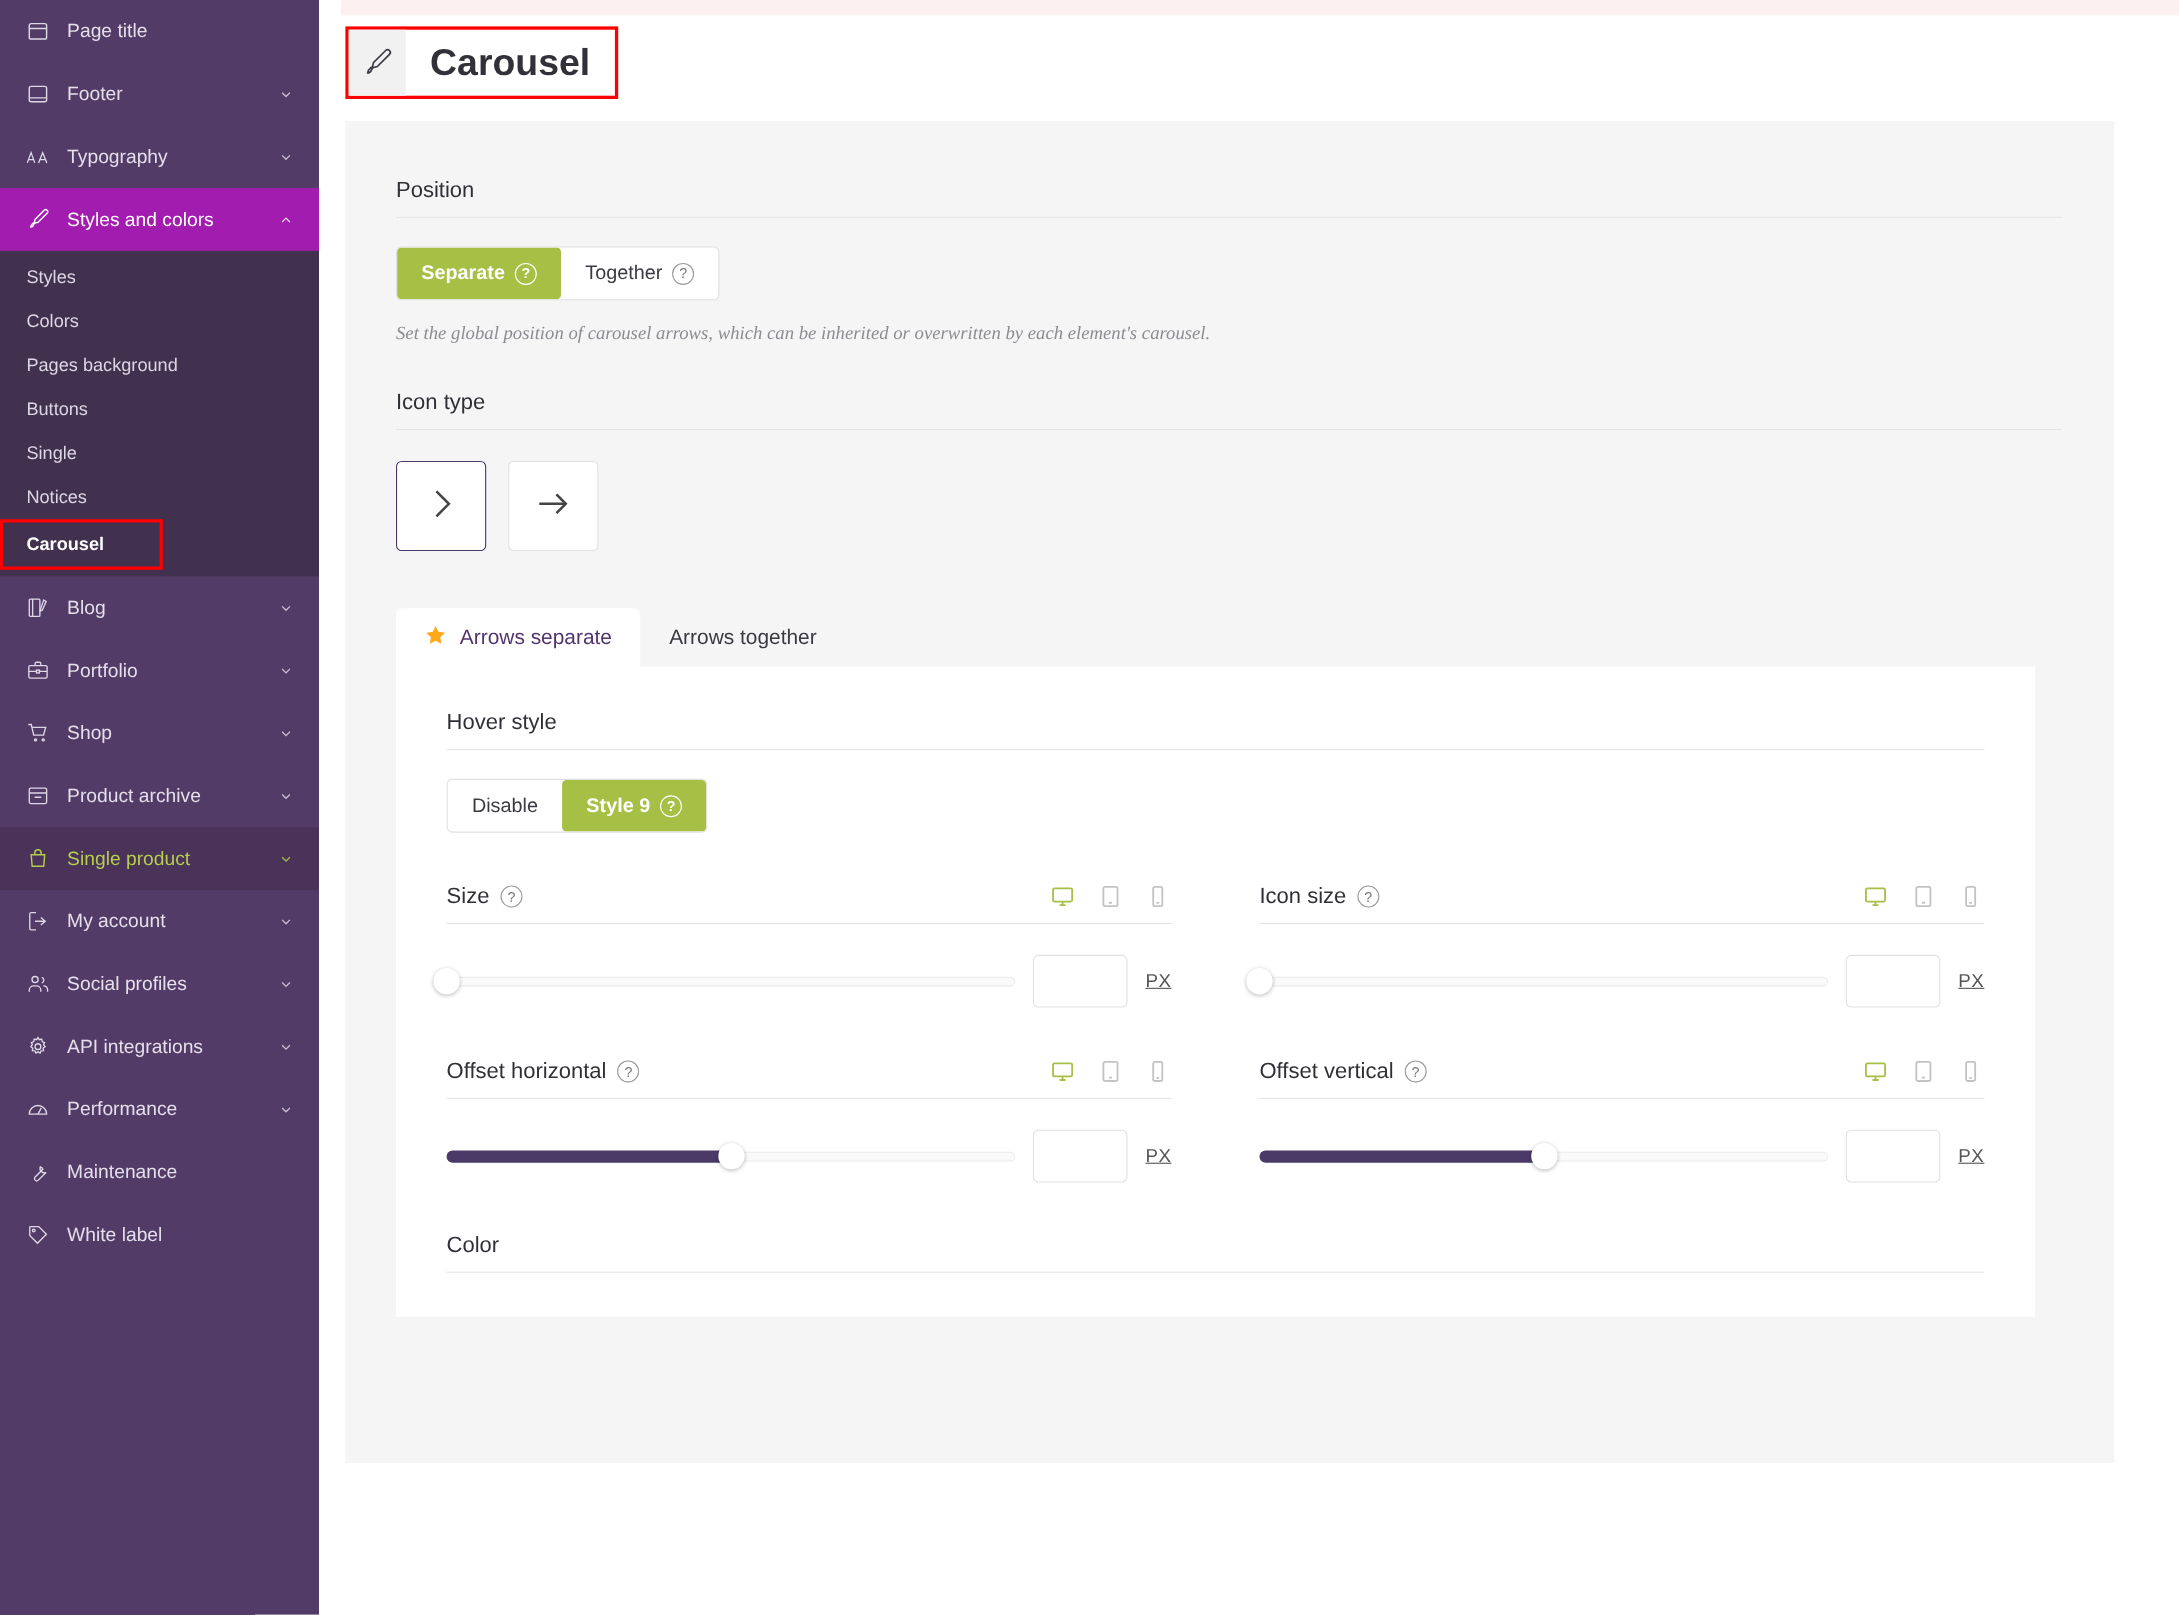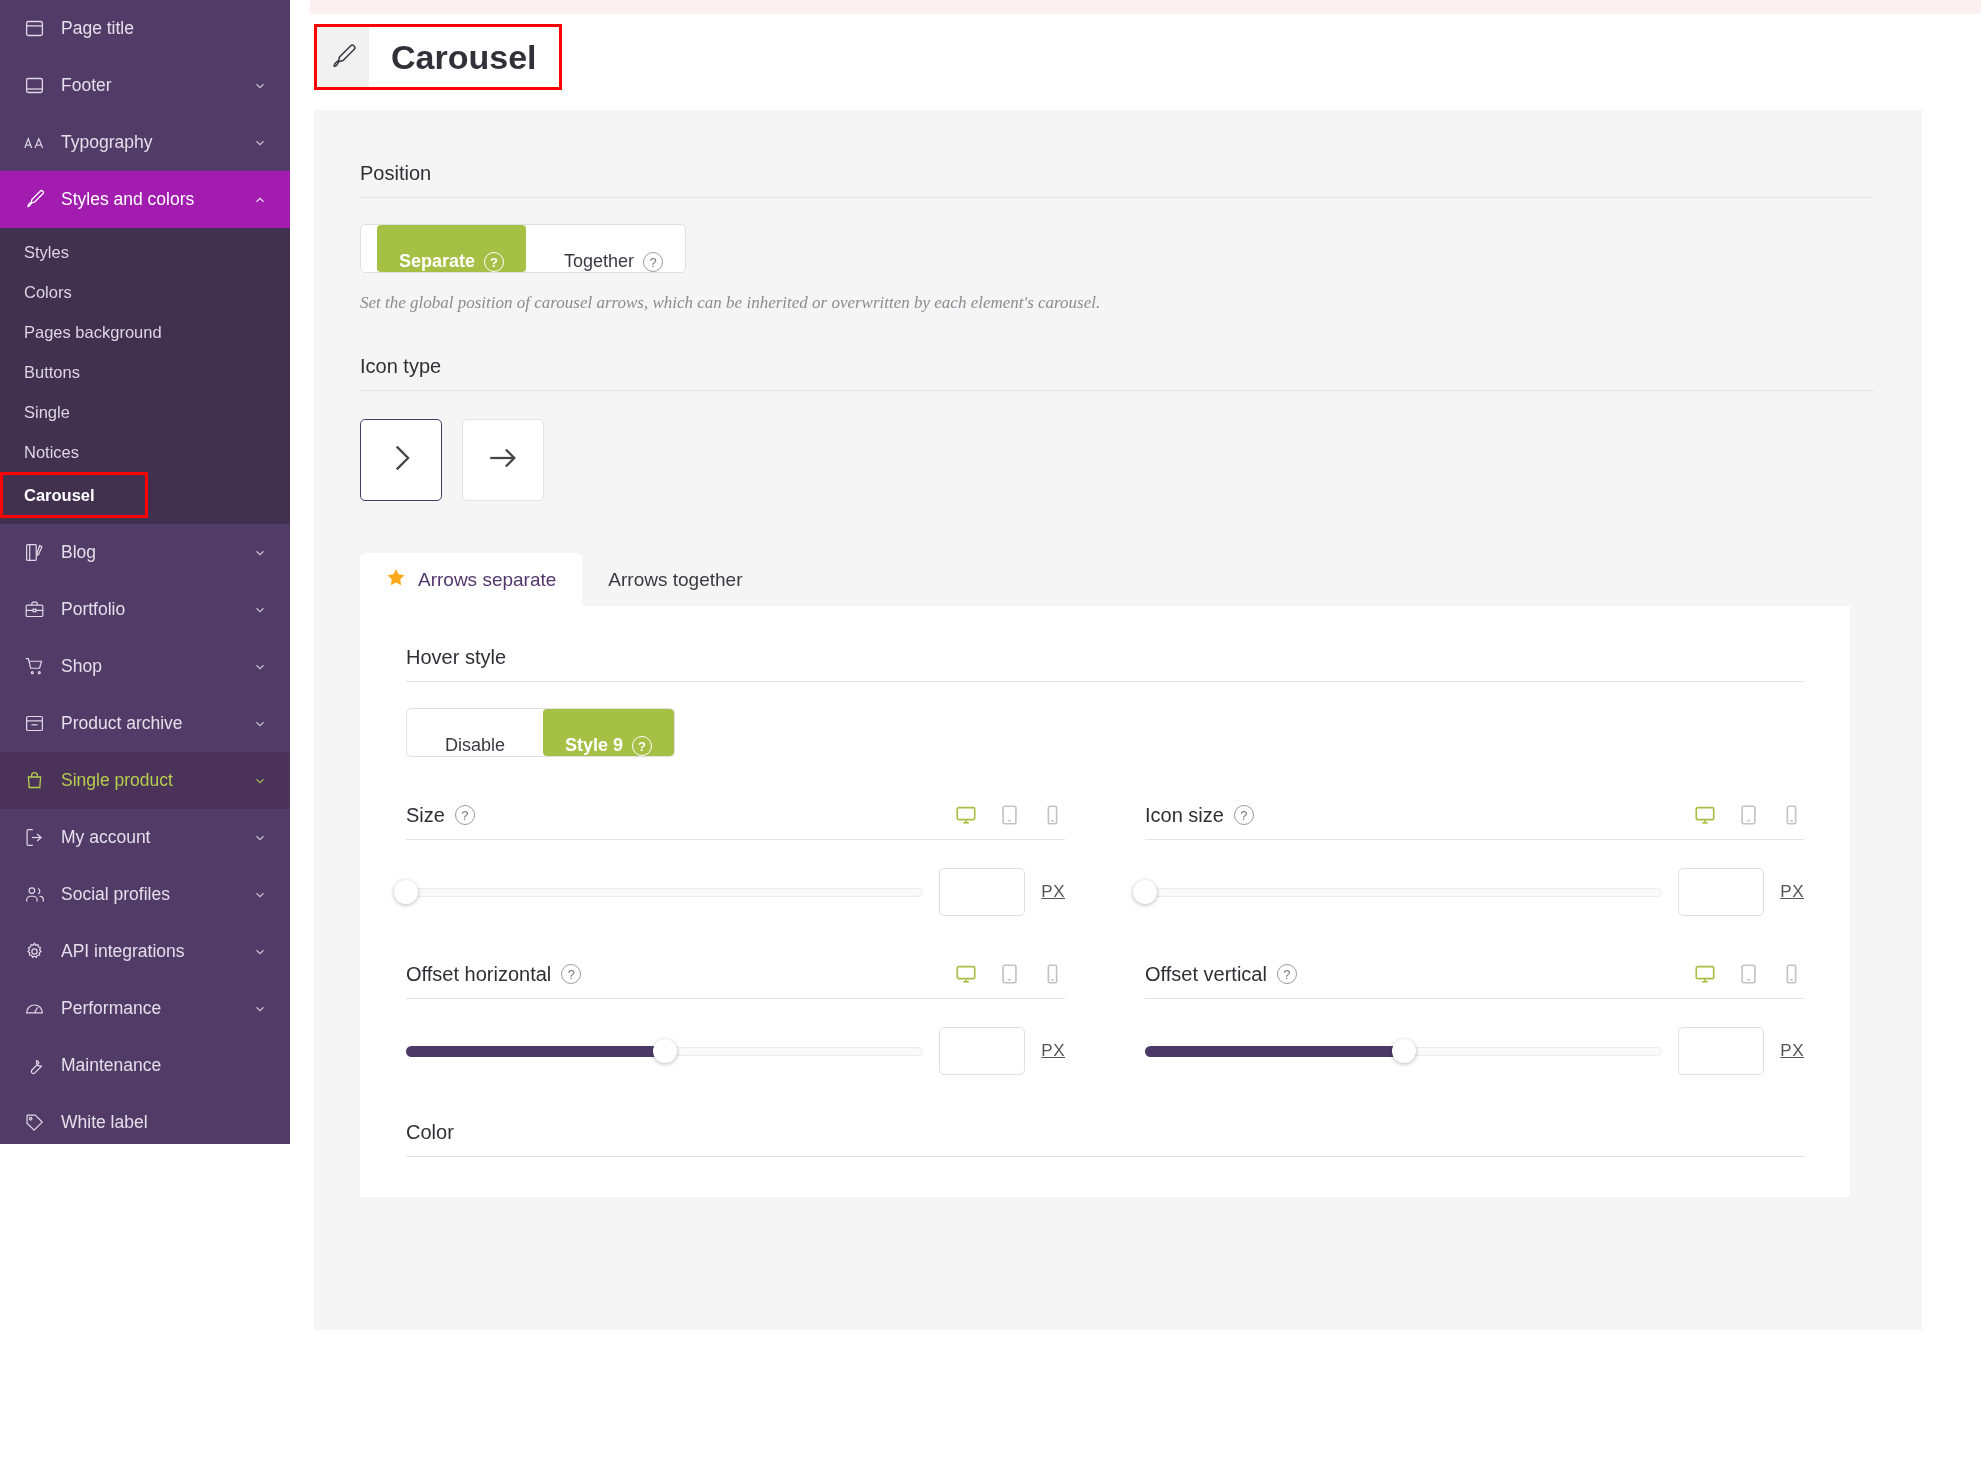--- a/index.html
+++ b/index.html
@@ -7,21 +7,21 @@
     margin: 0; padding: 0;
     width: 1981px; height: 1468px;
     overflow: hidden;
     background: #ffffff;
     font-family: "Liberation Sans", sans-serif;
   }
   .app { display: flex; width: 1981px; height: 1468px; }
 
   
   .sidebar {
-    width: 290px; min-width: 290px; height: 1144px;
+    width: 290px; min-width: 290px; height: 1468px;
     background: #533b67;
     color: #e8e3ee;
     overflow: hidden;
     position: relative;
   }
   .nav-item {
     display: flex; align-items: center;
     height: 57px;
     padding: 0 22px 0 24px;
     font-size: 17.5px;
@@ -109,21 +109,21 @@
   .seg {
     display: inline-flex; background: #ffffff;
     border: 1px solid #e0e0e0; border-radius: 5px;
     margin-top: 26px; overflow: hidden;
   }
   .seg button {
     border: 0; background: transparent; cursor: pointer;
     font-family: inherit;
     font-size: 18px; color: #3a3a42;
     padding: 0 22px; height: 47px;
-    display: inline-flex; align-items: flex-end; gap: 9px; margin-left: 16px;
+    display: inline-flex; align-items: center; gap: 9px;
   }
   .seg button.sel {
     background: #a6bf45; color: #ffffff; font-weight: bold;
     border-radius: 4px;
   }
   .helper {
     margin-top: 20px; font-size: 17px; color: #8b8b92;
     font-style: italic; font-family: "Liberation Serif", serif;
   }
 

